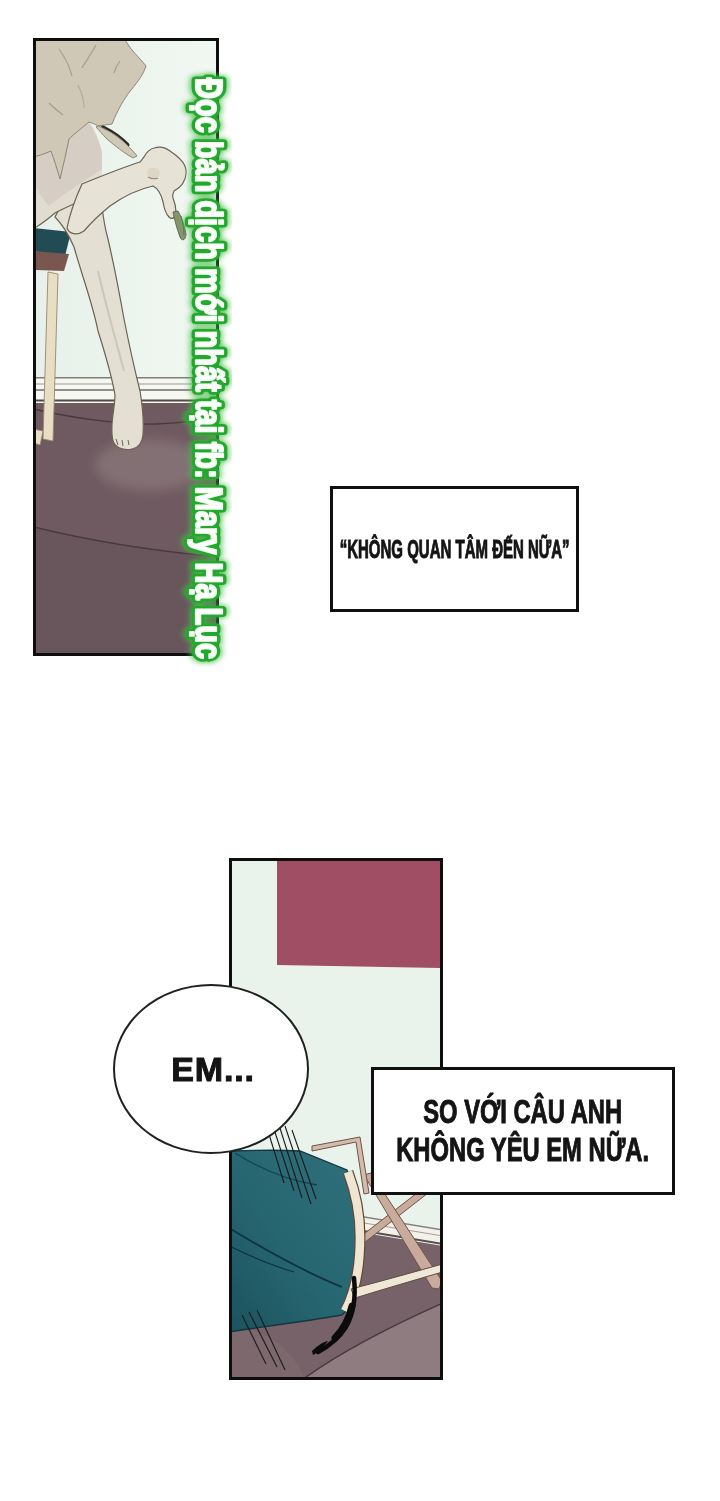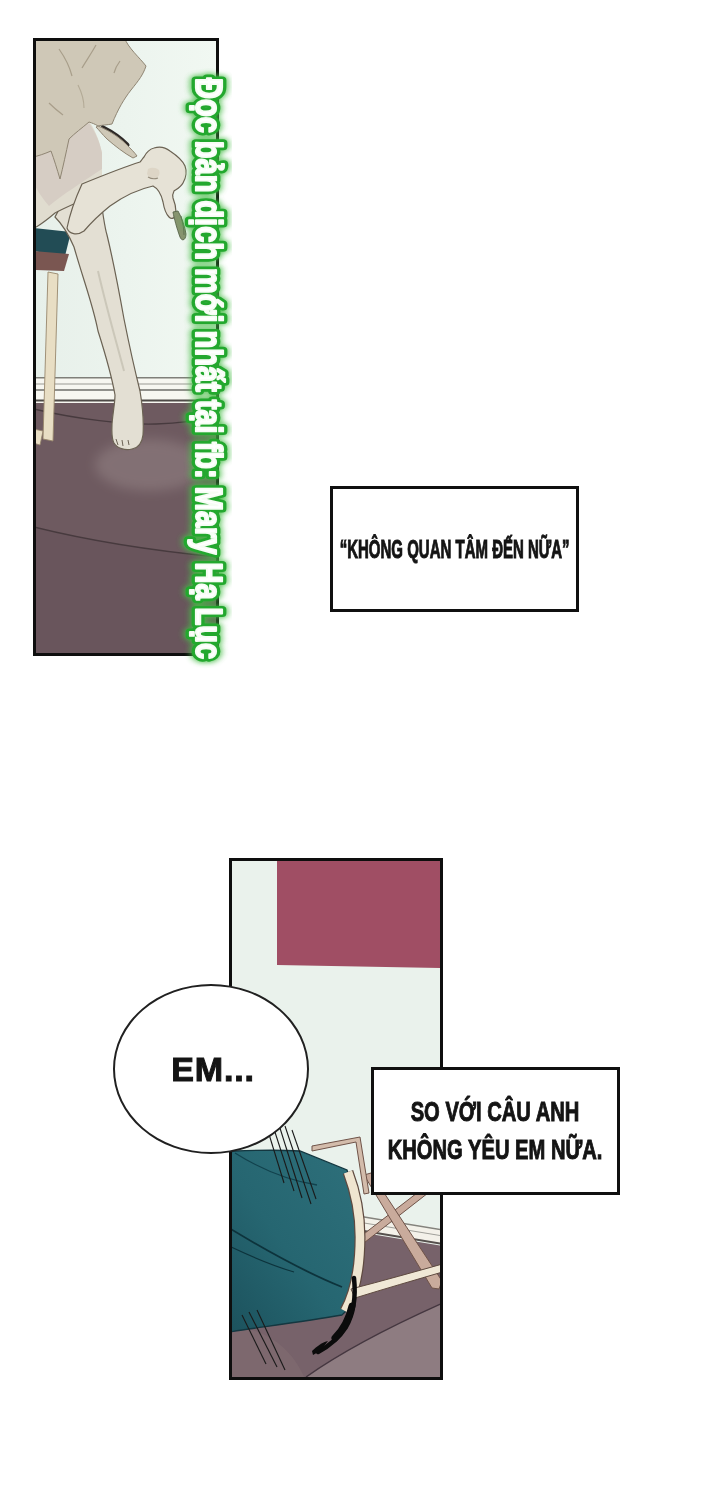--- a/index.html
+++ b/index.html
@@ -182,15 +182,15 @@
   <path d="M80,490 C85,485 91,481 96,480 C92,486 87,491 81,494 Z" fill="#0b0b0b"></path>
 </svg>
 </div>
 
 <div class="abs" style="left:113px;top:984px;width:196px;height:170px;background:#fff;
      border:2.5px solid #202020;border-radius:50%;box-sizing:border-box;
      display:flex;align-items:center;justify-content:center;">
   <span style="font-weight:bold;font-size:34px;letter-spacing:0.8px;color:#141414;-webkit-text-stroke:1px #141414;margin-left:4px;">EM...</span>
 </div>
 
-<div class="abs sbox" style="left:371px;top:1067px;width:249px;height:128px;font-size:28px;line-height:38px;">
+<div class="abs sbox" style="left:371px;top:1067px;width:304px;height:128px;font-size:33px;line-height:38px;">
   <span class="cond" style="transform:scaleX(0.72);">SO VỚI CÂU ANH<br>KHÔNG YÊU EM NỮA.</span>
 </div>
 
 </body></html>

